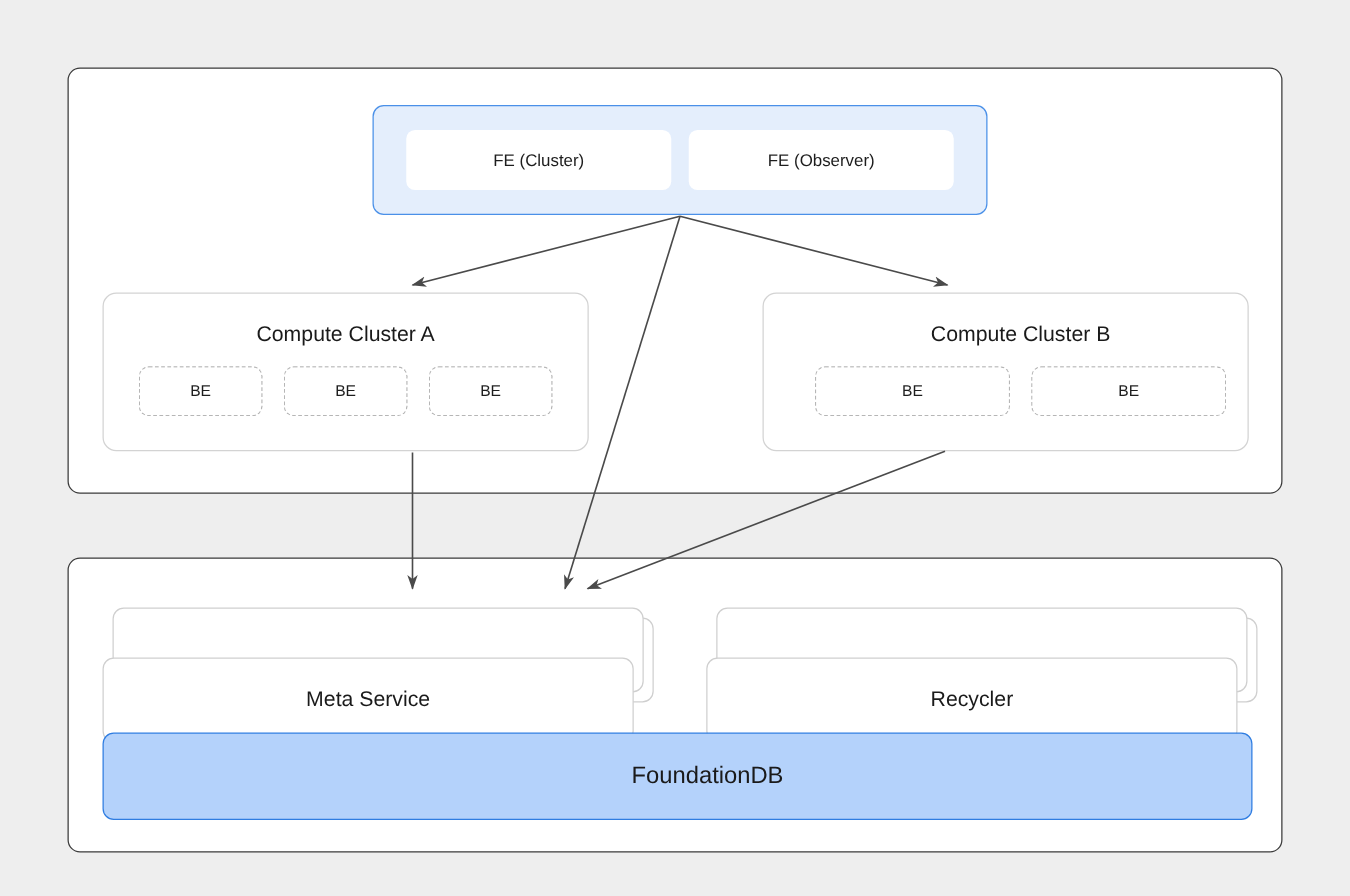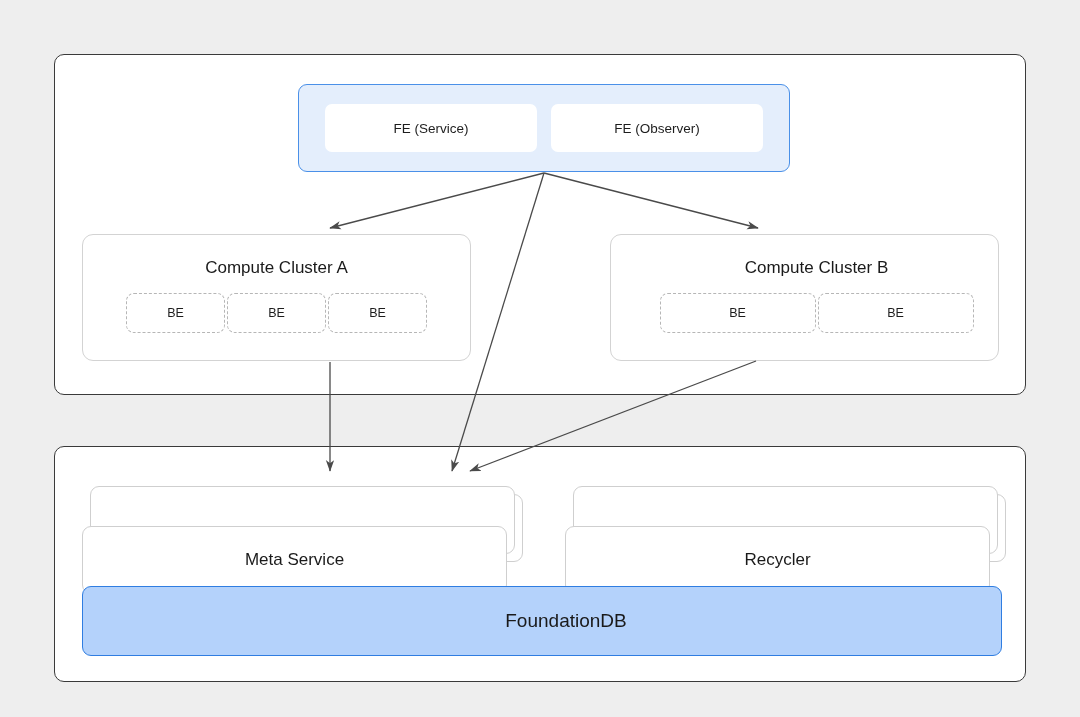--- a/index.html
+++ b/index.html
@@ -74,21 +74,21 @@
   .cluster-title {
     text-align: center;
     font-size: 17px;
     color: #1a1a1a;
     margin-top: 23px;
   }
   .be-row {
     display: flex;
     justify-content: center;
     align-items: center;
-    gap: 2px;
+    gap: 17px;
     margin-top: 15px;
   }
   .be-node {
     width: 99px;
     height: 40px;
     border: 1.2px dashed #b6b6b6;
     border-radius: 8px;
     display: flex;
     align-items: center;
     justify-content: center;
@@ -157,21 +157,21 @@
 <body>
 
 <div id="stage">
 
   <div class="outer-box" id="compute-layer"></div>
 
   <div class="outer-box" id="storage-layer"></div>
 
   <div id="fe-group">
     <div class="fe-node">
-      <span>FE (Service)</span>
+      <span>FE (Cluster)</span>
     </div>
     <div class="fe-node">
       <span>FE (Observer)</span>
     </div>
   </div>
 
   <div class="cluster" id="cluster-a">
     <div class="cluster-title">Compute Cluster A</div>
     <div class="be-row">
       <div class="be-node">

